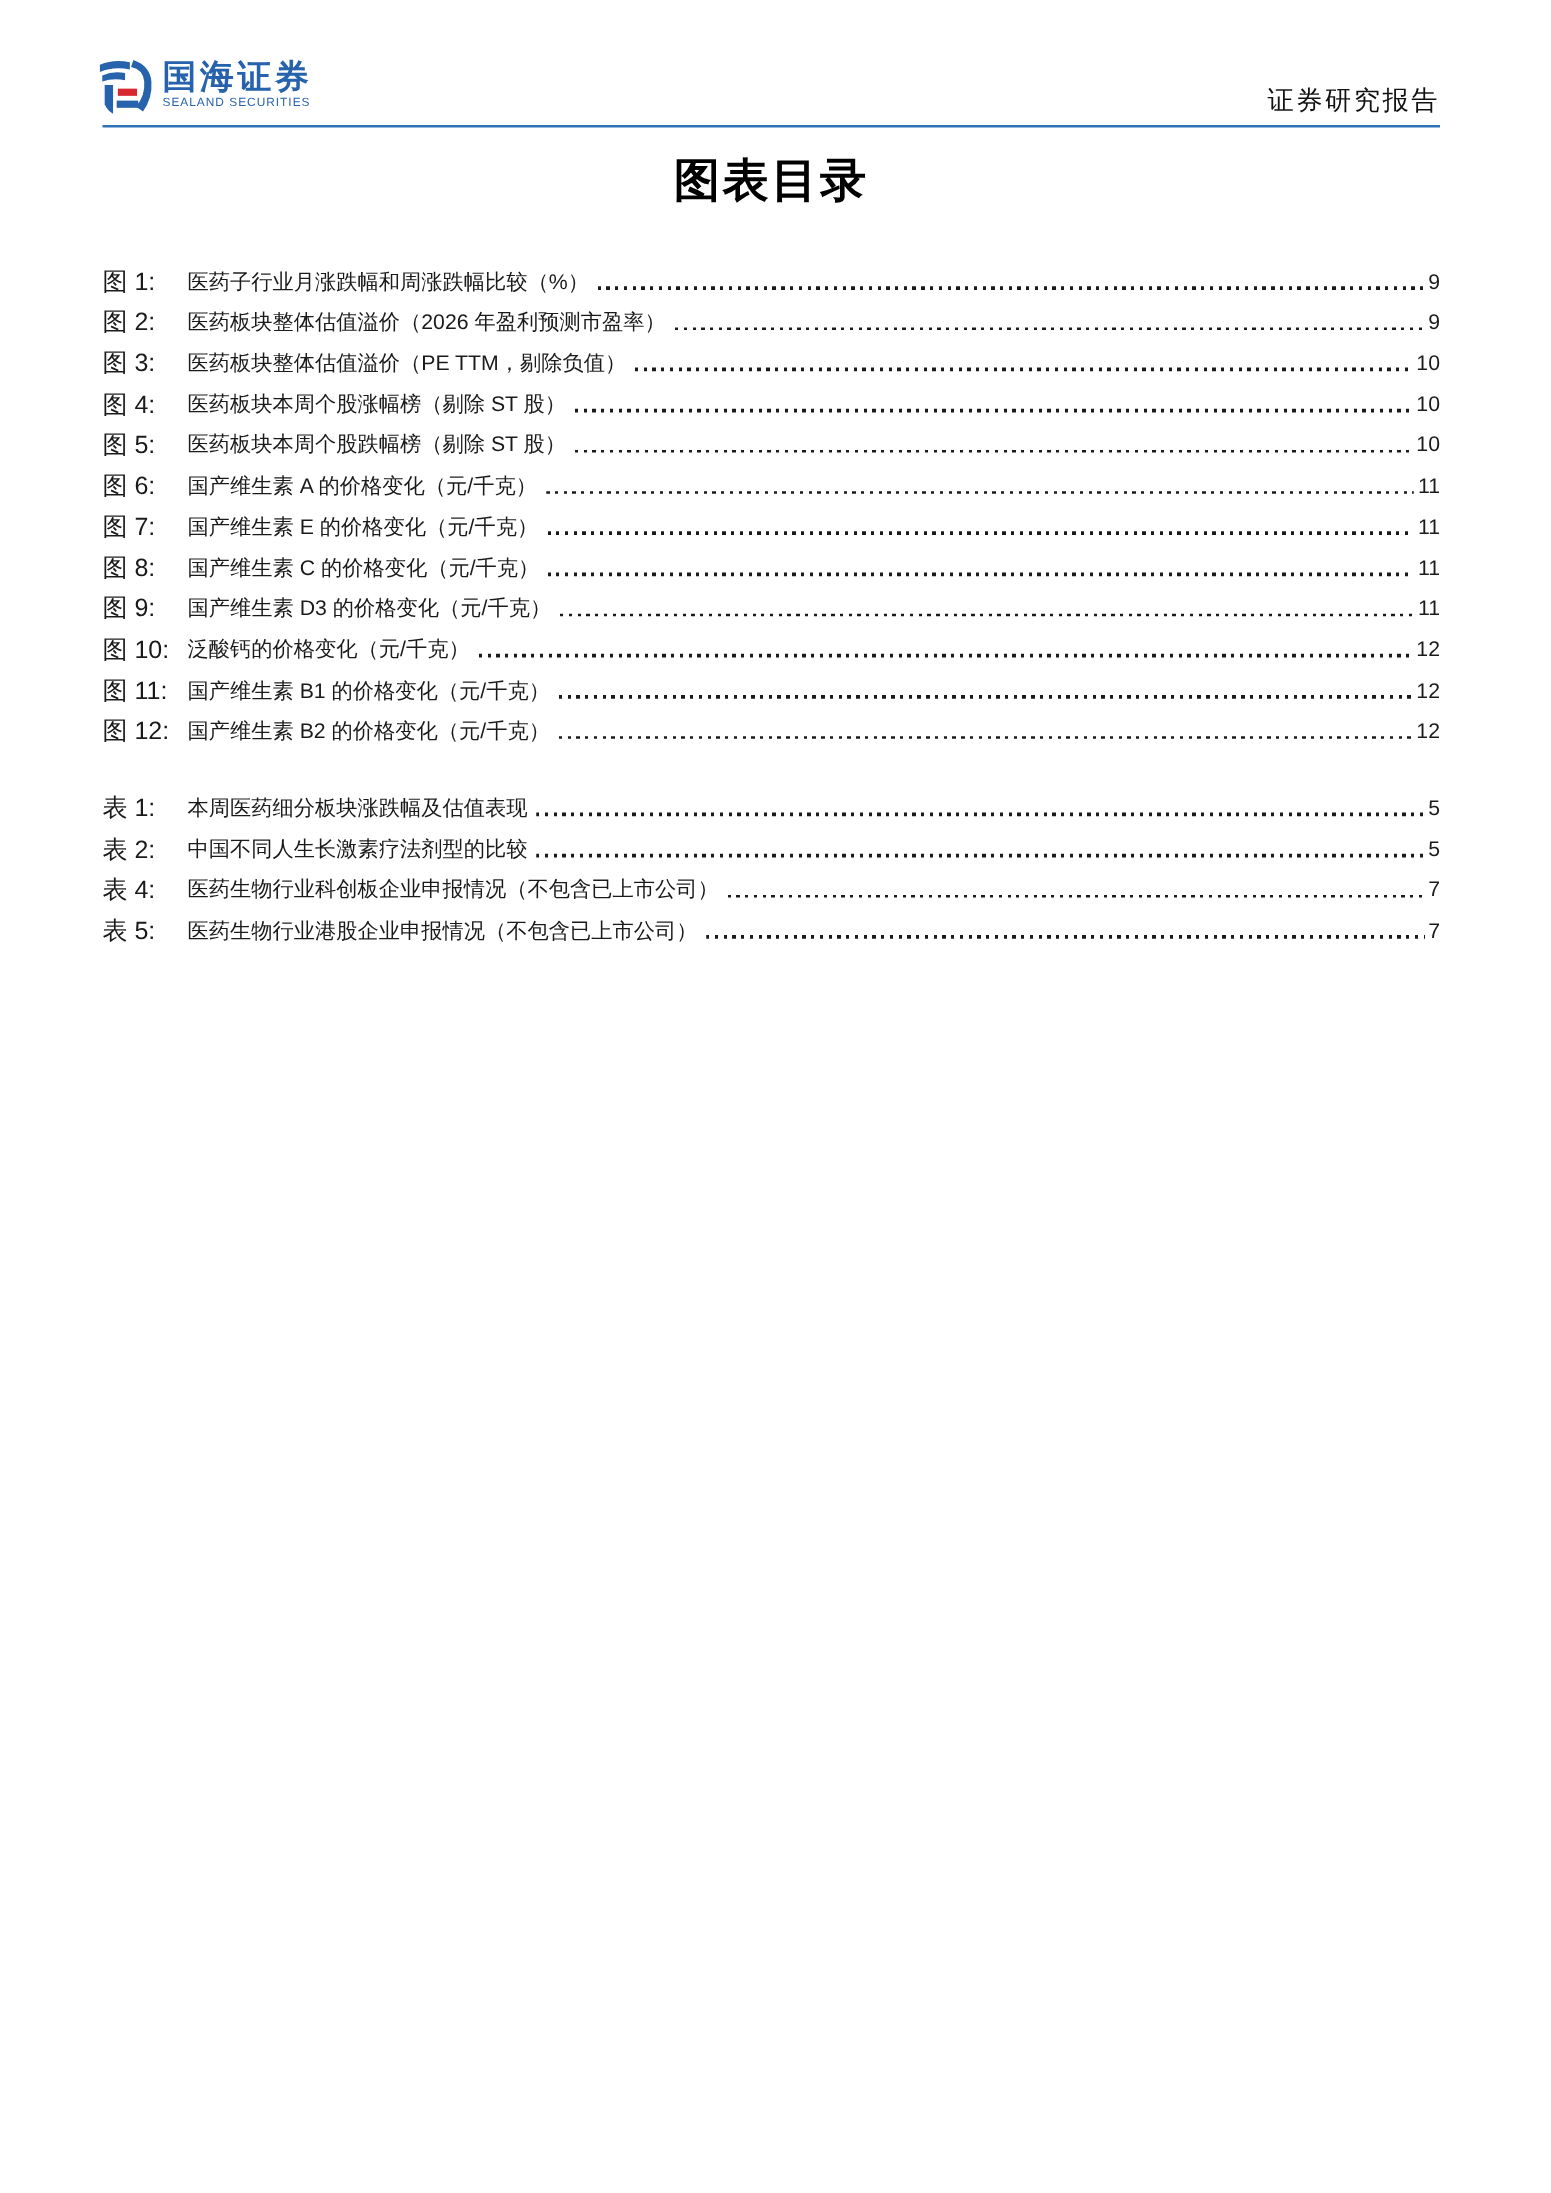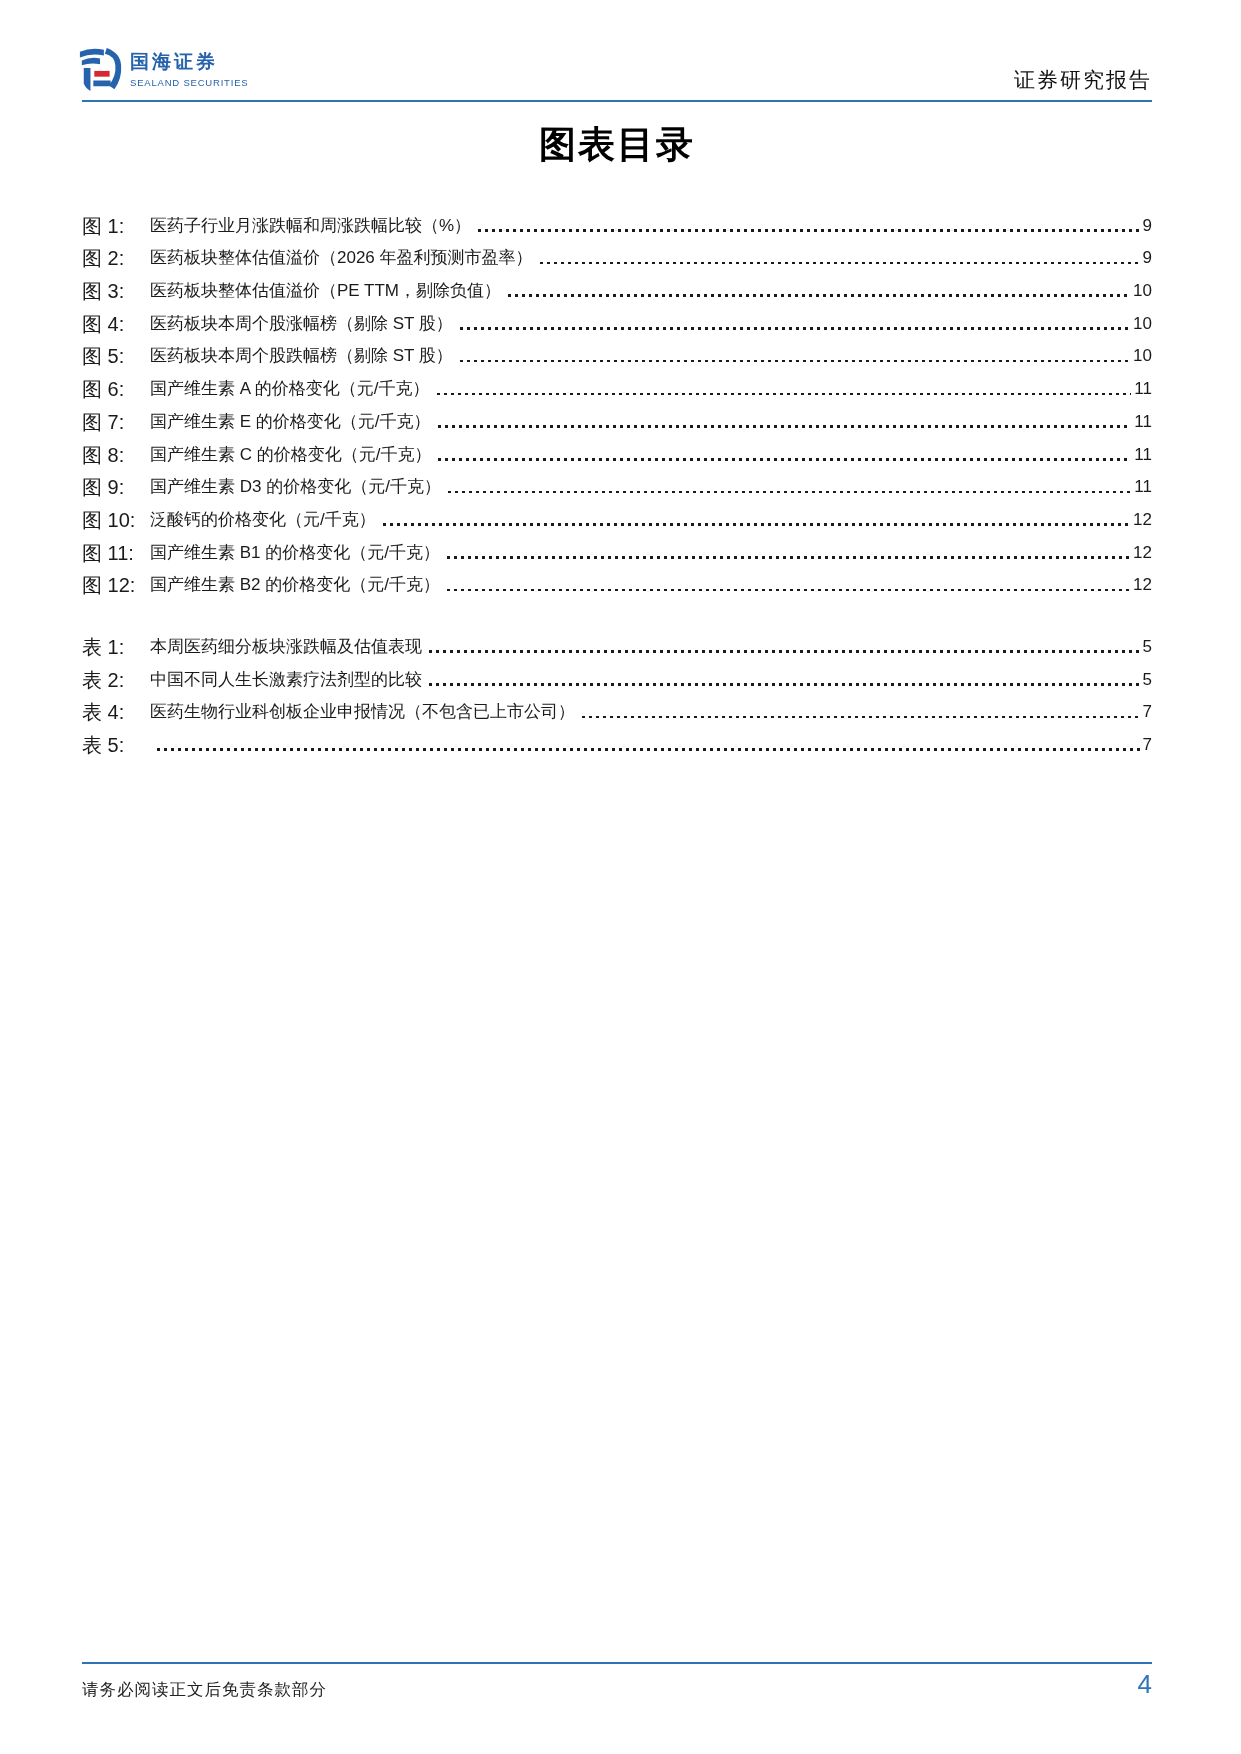--- a/index.html
+++ b/index.html
@@ -4,21 +4,21 @@
 <style>
   html,body{margin:0;padding:0;background:#ffffff;}
   .page{position:relative;width:1241px;height:1754px;background:#ffffff;overflow:hidden;
         font-family:"Liberation Sans","DejaVu Sans",sans-serif;color:#1a1a1a;}
 
   
   .header-rule{position:absolute;left:82px;right:89px;top:100px;border-top:2px solid #2E74B5;}
   .logo{position:absolute;left:78px;top:46px;display:flex;align-items:flex-start;}
   .logo-mark{width:46px;height:46px;flex:none;}
   .logo-text{margin-left:6px;display:flex;flex-direction:column;}
-  .brand-cn{font-family:"Liberation Sans","DejaVu Sans",sans-serif;font-size:19px;font-weight:700;
+  .brand-cn{font-family:"Liberation Sans","DejaVu Sans",sans-serif;font-size:27px;font-weight:700;
             color:#2663AC;letter-spacing:3px;line-height:31px;}
   .brand-en{font-family:"Liberation Sans","DejaVu Sans",sans-serif;font-size:9.5px;font-weight:400;
             color:#2663AC;letter-spacing:0.8px;line-height:12px;}
   .report-type{position:absolute;right:89px;top:66px;font-family:"Liberation Serif","DejaVu Serif",serif;
                font-size:21px;letter-spacing:2px;color:#111;}
 
   
   .doc-title{position:absolute;left:82px;right:89px;top:120px;text-align:center;
              font-family:"Liberation Serif","DejaVu Serif",serif;font-size:37px;font-weight:700;
              letter-spacing:2px;color:#000;}
@@ -158,24 +158,21 @@
           <span class="toc-page">5</span>
         </div>
         <div class="toc-row">
           <span class="toc-label">表 4:</span>
           <span class="toc-title">医药生物行业科创板企业申报情况（不包含已上市公司）</span>
           <span class="leader"></span>
           <span class="toc-page">7</span>
         </div>
         <div class="toc-row">
           <span class="toc-label">表 5:</span>
+          <span class="toc-title">医药生物行业港股企业申报情况（不包含已上市公司）</span>
           <span class="leader"></span>
           <span class="toc-page">7</span>
         </div>
       </div>
   </div>
 
-  <div class="footer">
-    <span class="disclaimer">请务必阅读正文后免责条款部分</span>
-    <span class="page-number">4</span>
-  </div>
 
 </div>
 
 </body></html>

